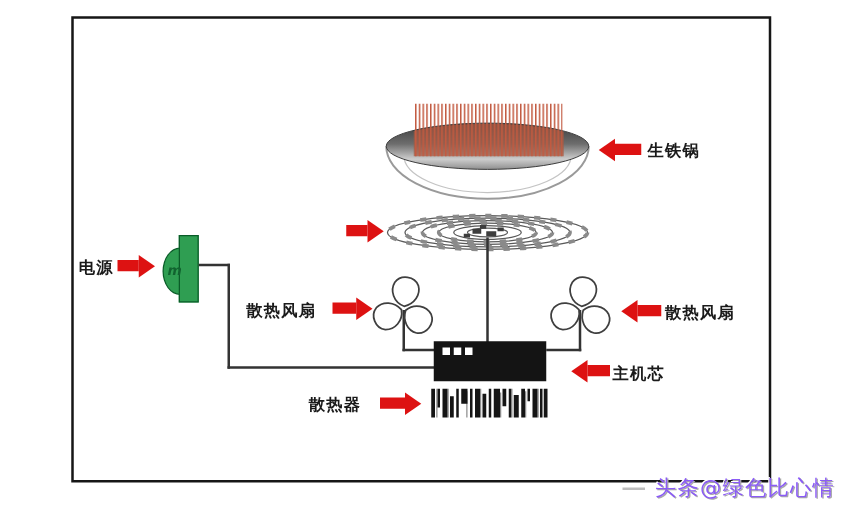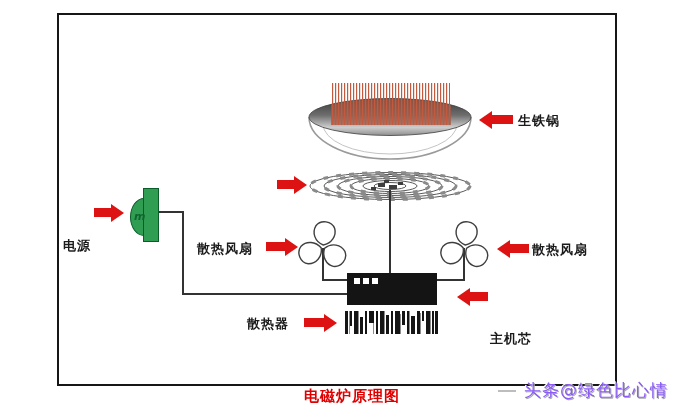--- a/index.html
+++ b/index.html
@@ -162,32 +162,31 @@
       <rect x="62" y="0" width="2" height="23"></rect>
         <rect x="66" y="5" width="4" height="18"></rect>
       <rect x="72" y="0" width="3" height="23"></rect>
         <rect x="77" y="0" width="2" height="10"></rect>
       <rect x="81" y="0" width="4" height="23"></rect>
         <rect x="87" y="0" width="2" height="23"></rect>
       <rect x="90" y="0" width="3" height="23"></rect>
     </g>
   </svg>
 
-  <div class="lbl" style="left:63px;top:205px;margin-top:32px;">电源</div>
+  <div class="lbl" style="left:63px;top:205px;">电源</div>
   <div class="lbl" style="left:197px;top:240px;">散热风扇</div>
   <div class="lbl" style="left:247px;top:315px;">散热器</div>
   <div class="lbl" style="left:518px;top:112px;">生铁锅</div>
   <div class="lbl" style="left:532px;top:241px;">散热风扇</div>
-  <div class="lbl" style="left:490px;top:290px;margin-top:40px;">主机芯</div>
+  <div class="lbl" style="left:490px;top:290px;">主机芯</div>
 
   <div class="arrow right" style="left:94px;top:208px;width:17px;"></div>
   <div class="arrow right" style="left:277px;top:180px;width:17px;"></div>
   <div class="arrow right" style="left:266px;top:242px;width:19px;"></div>
   <div class="arrow right" style="left:304px;top:318px;width:20px;"></div>
   <div class="arrow left" style="left:492px;top:115px;width:21px;"></div>
   <div class="arrow left" style="left:510px;top:244px;width:19px;"></div>
   <div class="arrow left" style="left:470px;top:292px;width:18px;"></div>
 
-  <div class="title">电磁炉原理图</div>
   <div class="wm-dash"></div>
   <div class="watermark">头条@绿色比心情</div>
 
 </div>
 
 </body></html>

